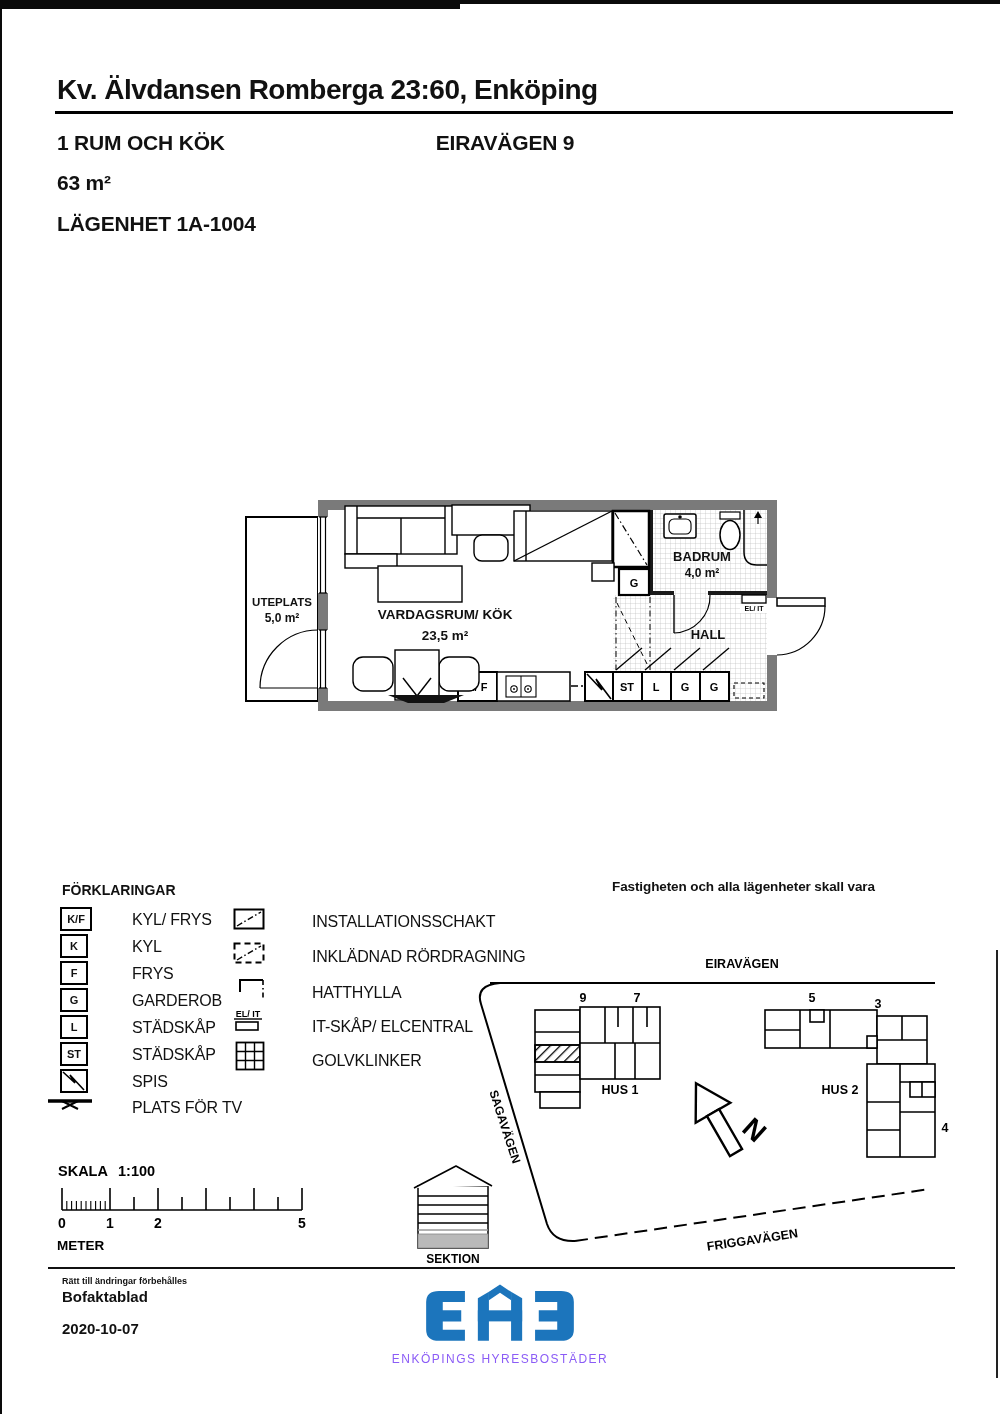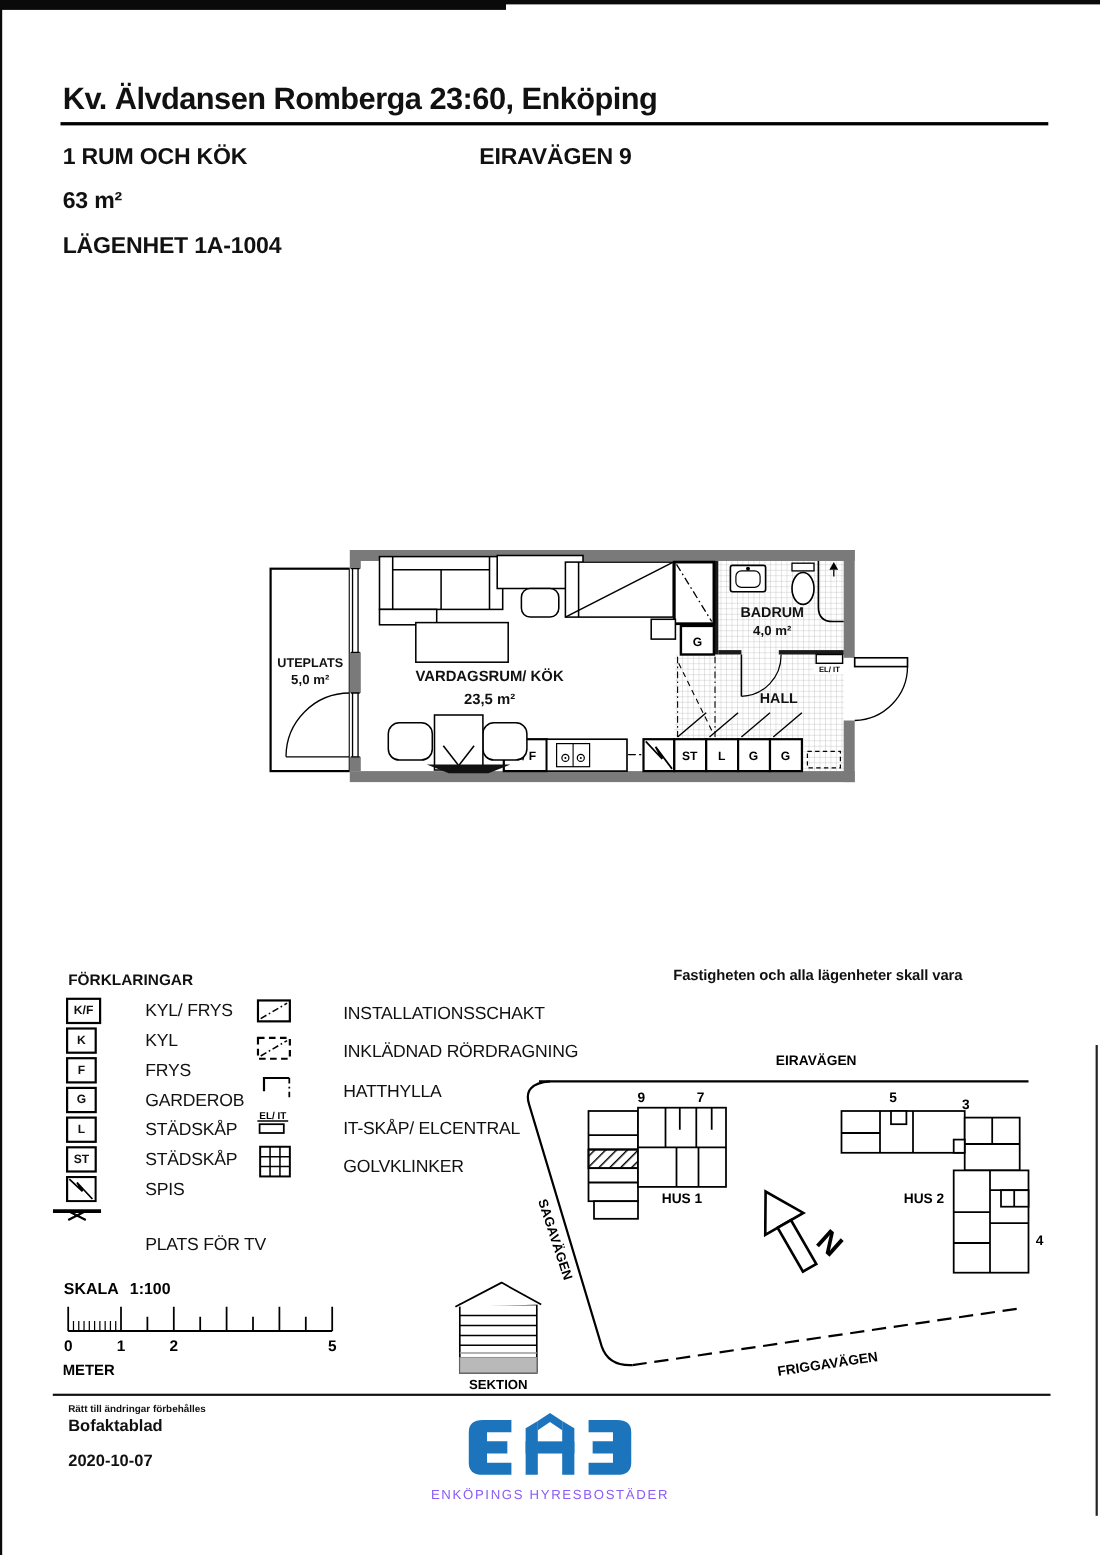--- a/index.html
+++ b/index.html
@@ -223,21 +223,21 @@
     <path d="M 14,5 L 30,13 M 30,5 L 14,13" stroke="#000" stroke-width="2" fill="none"></path>
   </svg>
 
   <div class="abs leg-label" style="left:100px;top:911px;">KYL/ FRYS</div>
   <div class="abs leg-label" style="left:100px;top:938px;">KYL</div>
   <div class="abs leg-label" style="left:100px;top:965px;">FRYS</div>
   <div class="abs leg-label" style="left:100px;top:992px;">GARDEROB</div>
   <div class="abs leg-label" style="left:100px;top:1019px;">STÄDSKÅP</div>
   <div class="abs leg-label" style="left:100px;top:1046px;">STÄDSKÅP</div>
   <div class="abs leg-label" style="left:100px;top:1073px;">SPIS</div>
-  <div class="abs leg-label" style="left:100px;top:1099px;margin-top:24px;">PLATS FÖR TV</div>
+  <div class="abs leg-label" style="left:100px;top:1099px;">PLATS FÖR TV</div>
 
   <svg class="abs" style="left:233px;top:908px;" width="32" height="22" viewBox="0 0 32 22">
     <rect x="1.5" y="1.5" width="29" height="19" fill="#fff" stroke="#000" stroke-width="2"></rect>
     <line x1="4" y1="18" x2="28" y2="4" stroke="#000" stroke-width="1.4" stroke-dasharray="6 2.5 1.5 2.5"></line>
   </svg>
   <svg class="abs" style="left:233px;top:941px;" width="32" height="24" viewBox="0 0 32 24">
     <rect x="1.5" y="2.5" width="29" height="19" fill="#fff" stroke="#000" stroke-width="2" stroke-dasharray="6 4"></rect>
     <line x1="4" y1="19" x2="28" y2="5" stroke="#000" stroke-width="1.4" stroke-dasharray="6 2.5 1.5 2.5"></line>
   </svg>
   <svg class="abs" style="left:237px;top:976px;" width="30" height="26" viewBox="0 0 30 26">

